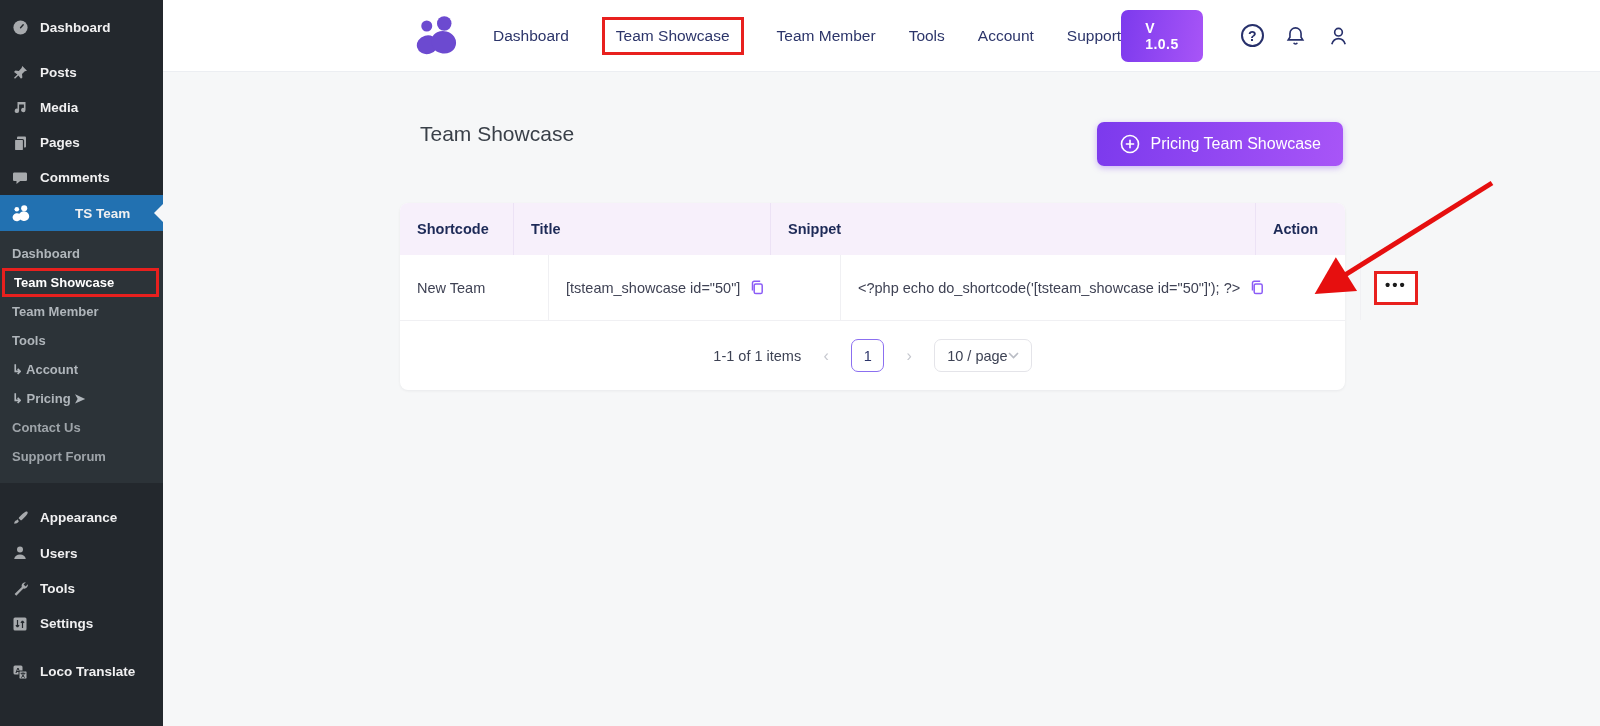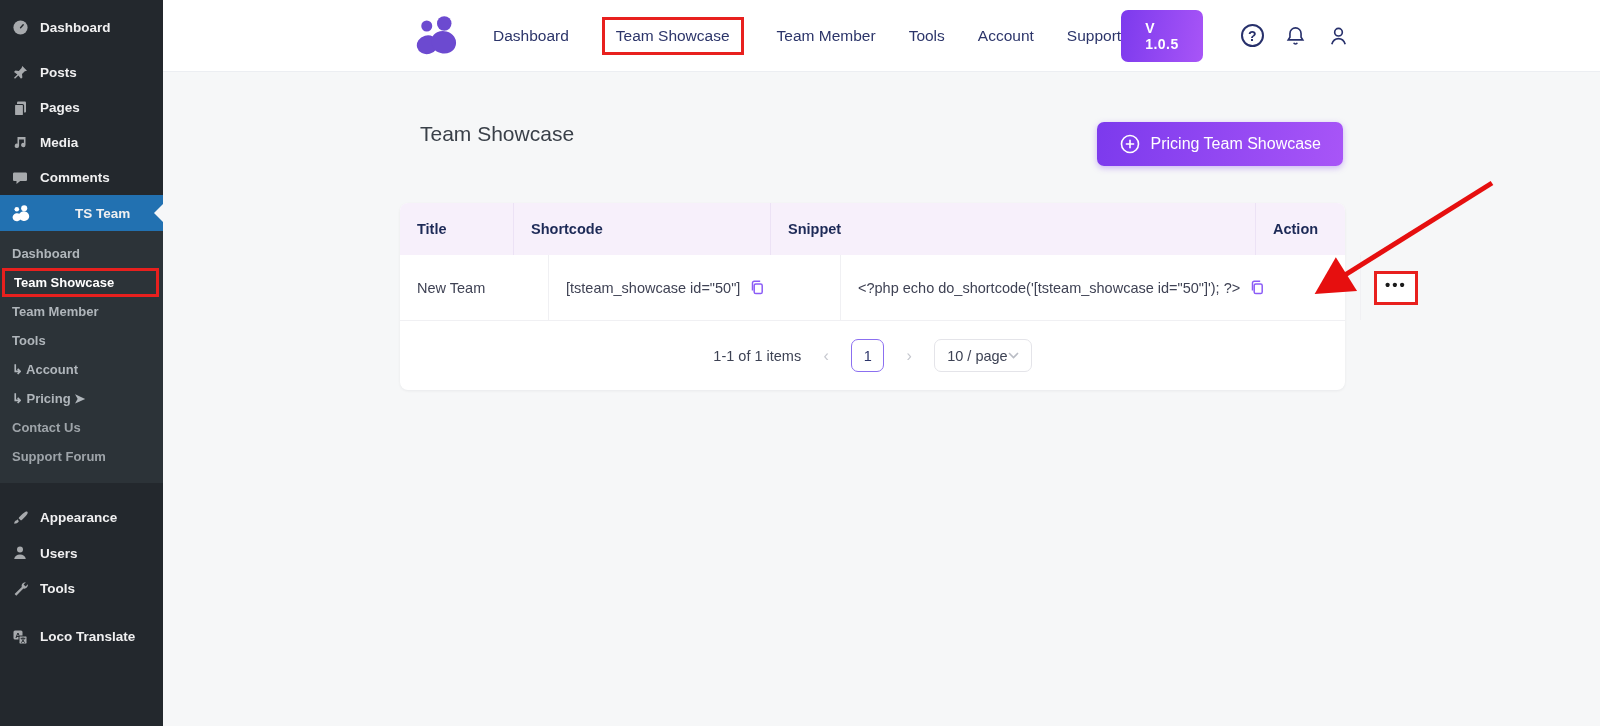--- a/index.html
+++ b/index.html
@@ -109,34 +109,34 @@
   <div class="sb-item" style="height:35px">
     <span class="ico">
       <svg width="16" height="16" viewBox="0 0 16 16" fill="currentColor">
           <path d="M10.3 1l4.7 4.7-2.2.5-2.8 2.8.4 3.4-1.4 1.4-2.6-3.4L3 13.8l-1-1 3.4-3.4L2 6.9l1.4-1.4 3.4.4 2.8-2.8z"></path>
         </svg>
     </span>
     <span>Posts</span>
   </div>
   <div class="sb-item" style="height:35px">
     <span class="ico">
+      <svg width="16" height="16" viewBox="0 0 16 16" fill="currentColor">
+          <path d="M5.5 2h8v8a2.2 2.2 0 1 1-1.6-2.1V4.4H7.1v6.4A2.2 2.2 0 1 1 5.5 8.7z"></path>
+        </svg>
+    </span>
+    <span>Media</span>
+  </div>
+  <div class="sb-item" style="height:35px">
+    <span class="ico">
       <svg width="16" height="16" viewBox="0 0 16 16">
           <rect x="5" y="1.5" width="9" height="11" rx="1" fill="currentColor"></rect>
           <rect x="2.5" y="4.5" width="9" height="11" rx="1" fill="currentColor" stroke="#23282d" stroke-width="1.2"></rect>
         </svg>
     </span>
     <span>Pages</span>
-  </div>
-  <div class="sb-item" style="height:35px">
-    <span class="ico">
-      <svg width="16" height="16" viewBox="0 0 16 16" fill="currentColor">
-          <path d="M5.5 2h8v8a2.2 2.2 0 1 1-1.6-2.1V4.4H7.1v6.4A2.2 2.2 0 1 1 5.5 8.7z"></path>
-        </svg>
-    </span>
-    <span>Media</span>
   </div>
   <div class="sb-item" style="height:35px">
     <span class="ico">
       <svg width="16" height="16" viewBox="0 0 16 16" fill="currentColor">
           <path d="M2.3 2.5h11.4c.7 0 1.3.6 1.3 1.3v6c0 .7-.6 1.3-1.3 1.3H8.2L4.5 14v-2.9H2.3c-.7 0-1.3-.6-1.3-1.3v-6c0-.7.6-1.3 1.3-1.3z"></path>
         </svg>
     </span>
     <span>Comments</span>
   </div>
   <div class="sb-item active">
@@ -181,20 +181,29 @@
     </span>
     <span>Users</span>
   </div>
   <div class="sb-item" style="height:35px">
     <span class="ico">
       <svg width="16" height="16" viewBox="0 0 16 16" fill="currentColor">
           <path d="M13.2 1.2a3.6 3.6 0 0 0-3.4 4.7L2.6 13l1.7 1.7 7.1-7.2a3.6 3.6 0 0 0 4.4-4.3l-2.2 2.2-2-2 2.2-2.1z"></path>
         </svg>
     </span>
     <span>Tools</span>
+  </div>
+  <div class="sb-item" style="height:35px">
+    <span class="ico">
+      <svg width="16" height="16" viewBox="0 0 16 16">
+          <rect x="1.5" y="1.5" width="13" height="13" rx="1.5" fill="currentColor"></rect>
+          <path d="M5.5 4v7M5.5 11l-1.6-1.8M5.5 11l1.6-1.8M10.5 12V5M10.5 5 8.9 6.8M10.5 5l1.6 1.8" stroke="#23282d" stroke-width="1.2" fill="none"></path>
+        </svg>
+    </span>
+    <span>Settings</span>
   </div>
   <div class="sb-spacer" style="height:13px"></div>
   <div class="sb-item" style="height:35px">
     <span class="ico">
       <svg width="16" height="16" viewBox="0 0 16 16">
           <rect x="1.5" y="1.5" width="9" height="9" rx="1.5" fill="currentColor"></rect>
           <text x="6" y="8.8" font-size="7.5" font-weight="bold" fill="#23282d" text-anchor="middle">A</text>
           <rect x="7" y="7" width="8" height="8" rx="1.2" fill="currentColor" stroke="#23282d" stroke-width="1"></rect>
           <path d="M8.6 9.3h4.8M11 8.4v1M9 13.5c1.6-.7 2.8-2 3.2-4.2M13 13.5c-1.6-.7-2.8-2-3.2-4.2" stroke="#23282d" stroke-width=".9" fill="none"></path>
         </svg>
@@ -240,22 +249,22 @@
     <button class="create-btn">
       <svg width="22" height="22" viewBox="0 0 22 22" fill="none" stroke="#fff" stroke-width="1.6">
         <circle cx="11" cy="11" r="8.5"></circle>
           <path d="M11 6.8v8.4M6.8 11h8.4"></path>
       </svg>
       <span>Pricing Team Showcase</span>
     </button>
 
     <div class="card">
       <div class="t-row t-head">
+        <div class="t-cell">Shortcode</div>
         <div class="t-cell">Title</div>
-        <div class="t-cell">Shortcode</div>
         <div class="t-cell">Snippet</div>
         <div class="t-cell">Action</div>
       </div>
 
       <div class="t-row t-body">
         <div class="t-cell">New Team</div>
         <div class="t-cell">
           <span>[tsteam_showcase id="50"]</span>
           <svg class="copy-ic" width="16" height="17" viewBox="0 0 16 17" fill="none" stroke="#8b5cf6" stroke-width="1.5">
             <rect x="5.2" y="5" width="8" height="9.5" rx="1.6"></rect>

